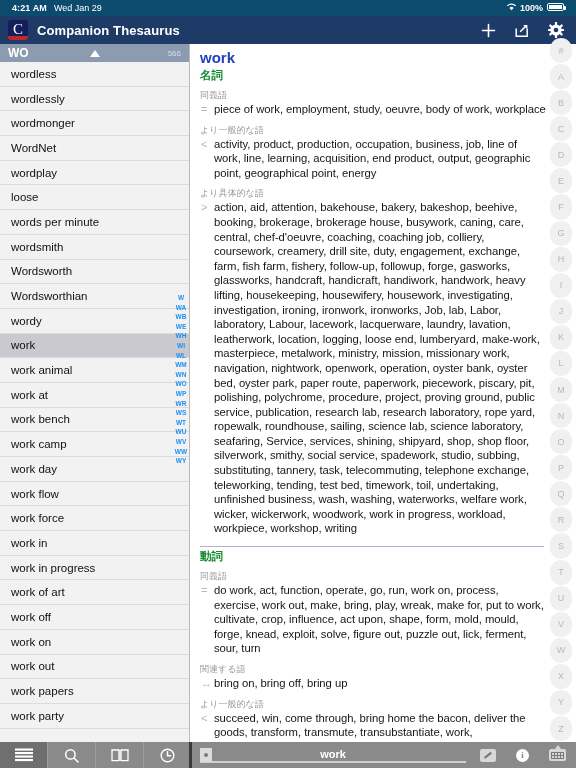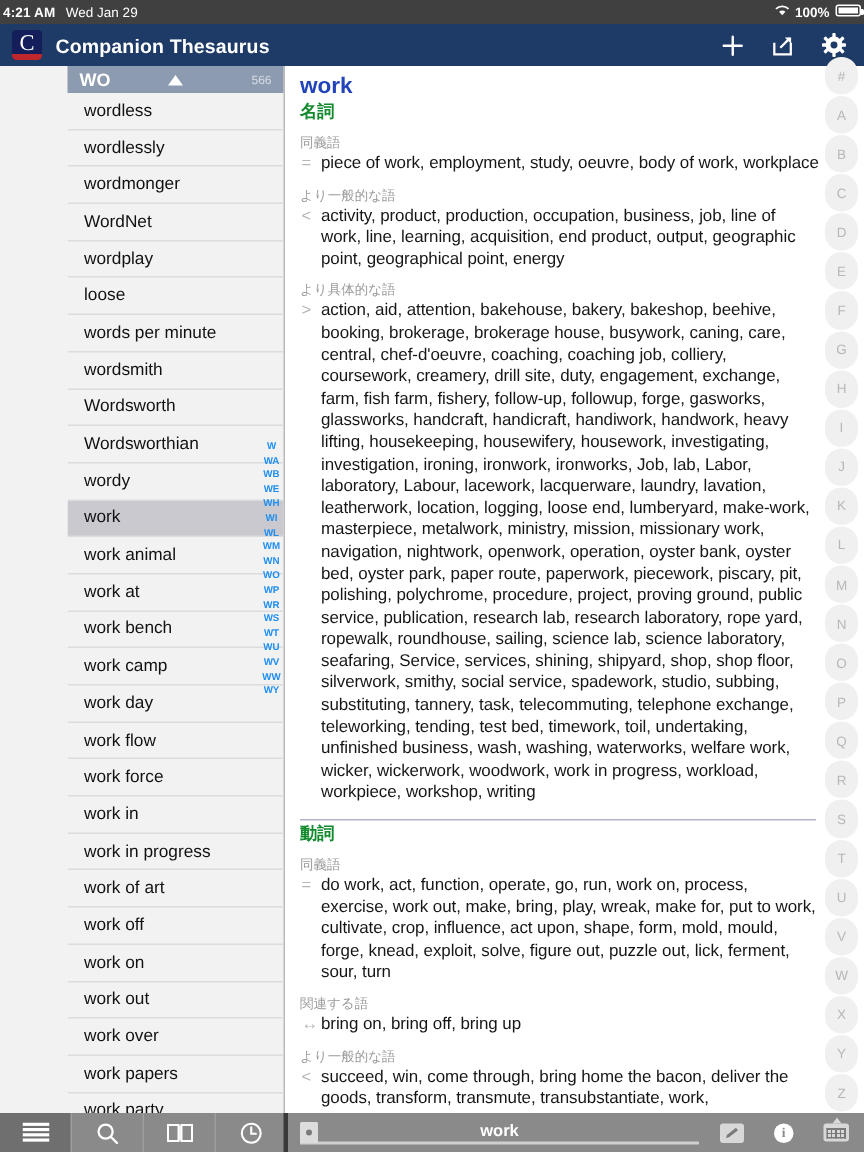--- a/index.html
+++ b/index.html
@@ -6,22 +6,22 @@
   html,body{ width:576px; height:768px; overflow:hidden; }
   body{
     font-family:"Liberation Sans","DejaVu Sans",sans-serif;
     background:#ffffff;
     -webkit-font-smoothing:antialiased;
   }
   #app{ position:relative; width:576px; height:768px; overflow:hidden; }
 
   
   .statusbar{
-    height:16px; background:#404040; color:#fff;
-    display:flex; align-items:center; font-size:9px; padding:0 2px;
+    height:16px; background:#0c4a6e; color:#fff;
+    display:flex; align-items:center; font-size:9px; padding:0 12px;
   }
   .sb-left{ display:flex; align-items:center; gap:7px; }
   .sb-time{ font-weight:bold; letter-spacing:.1px; }
   .sb-date{ font-weight:normal; }
   .sb-right{ margin-left:auto; display:flex; align-items:flex-start; gap:4px; }
   .wifi{ display:inline-block; width:10px; height:8px; position:relative; }
   .wifi svg{ display:block; }
   .batt-pct{ font-weight:bold; font-size:9px; }
   .batt{
     width:17px; height:8px; border:1px solid #fff; border-radius:2px;
@@ -51,21 +51,21 @@
   .apptitle{ color:#fff; font-size:13px; font-weight:bold; margin-left:9px; letter-spacing:.1px; }
   .nav-actions{ margin-left:auto; display:flex; align-items:center; gap:18px; padding-right:4px; }
   .nav-actions .ic{ color:#fff; display:flex; align-items:center; }
 
   
   .content{ display:flex; height:706px; background:#ffffff; }
 
   
   .sidebar{
     width:190px; flex:none; background:#f2f2f2; position:relative;
-    border-right:1px solid #b9b9b9; display:flex; flex-direction:column;padding-left:45px;
+    border-right:1px solid #b9b9b9; display:flex; flex-direction:column;
   }
   .side-head{
     height:18px; background:#8d9bb0; color:#fff; display:flex; align-items:center;
     padding:0 8px; font-size:12px; font-weight:bold; position:relative; flex:none;
   }
   .side-head .tri{
     position:absolute; left:50%; transform:translateX(-50%);
     width:0; height:0; border-left:5px solid transparent; border-right:5px solid transparent;
     border-bottom:7px solid #ffffff;
   }
@@ -259,21 +259,20 @@
           <div class="wrow">work camp</div>
           <div class="wrow">work day</div>
           <div class="wrow">work flow</div>
           <div class="wrow">work force</div>
           <div class="wrow">work in</div>
           <div class="wrow">work in progress</div>
           <div class="wrow">work of art</div>
           <div class="wrow">work off</div>
           <div class="wrow">work on</div>
           <div class="wrow">work out</div>
-          <div class="wrow">work over</div>
           <div class="wrow">work papers</div>
           <div class="wrow">work party</div>
         </div>
       <div class="side-index" id="sideindex" style="top: 250px;">
           <span>W</span>
           <span>WA</span>
           <span>WB</span>
           <span>WE</span>
           <span>WH</span>
           <span>WI</span>

